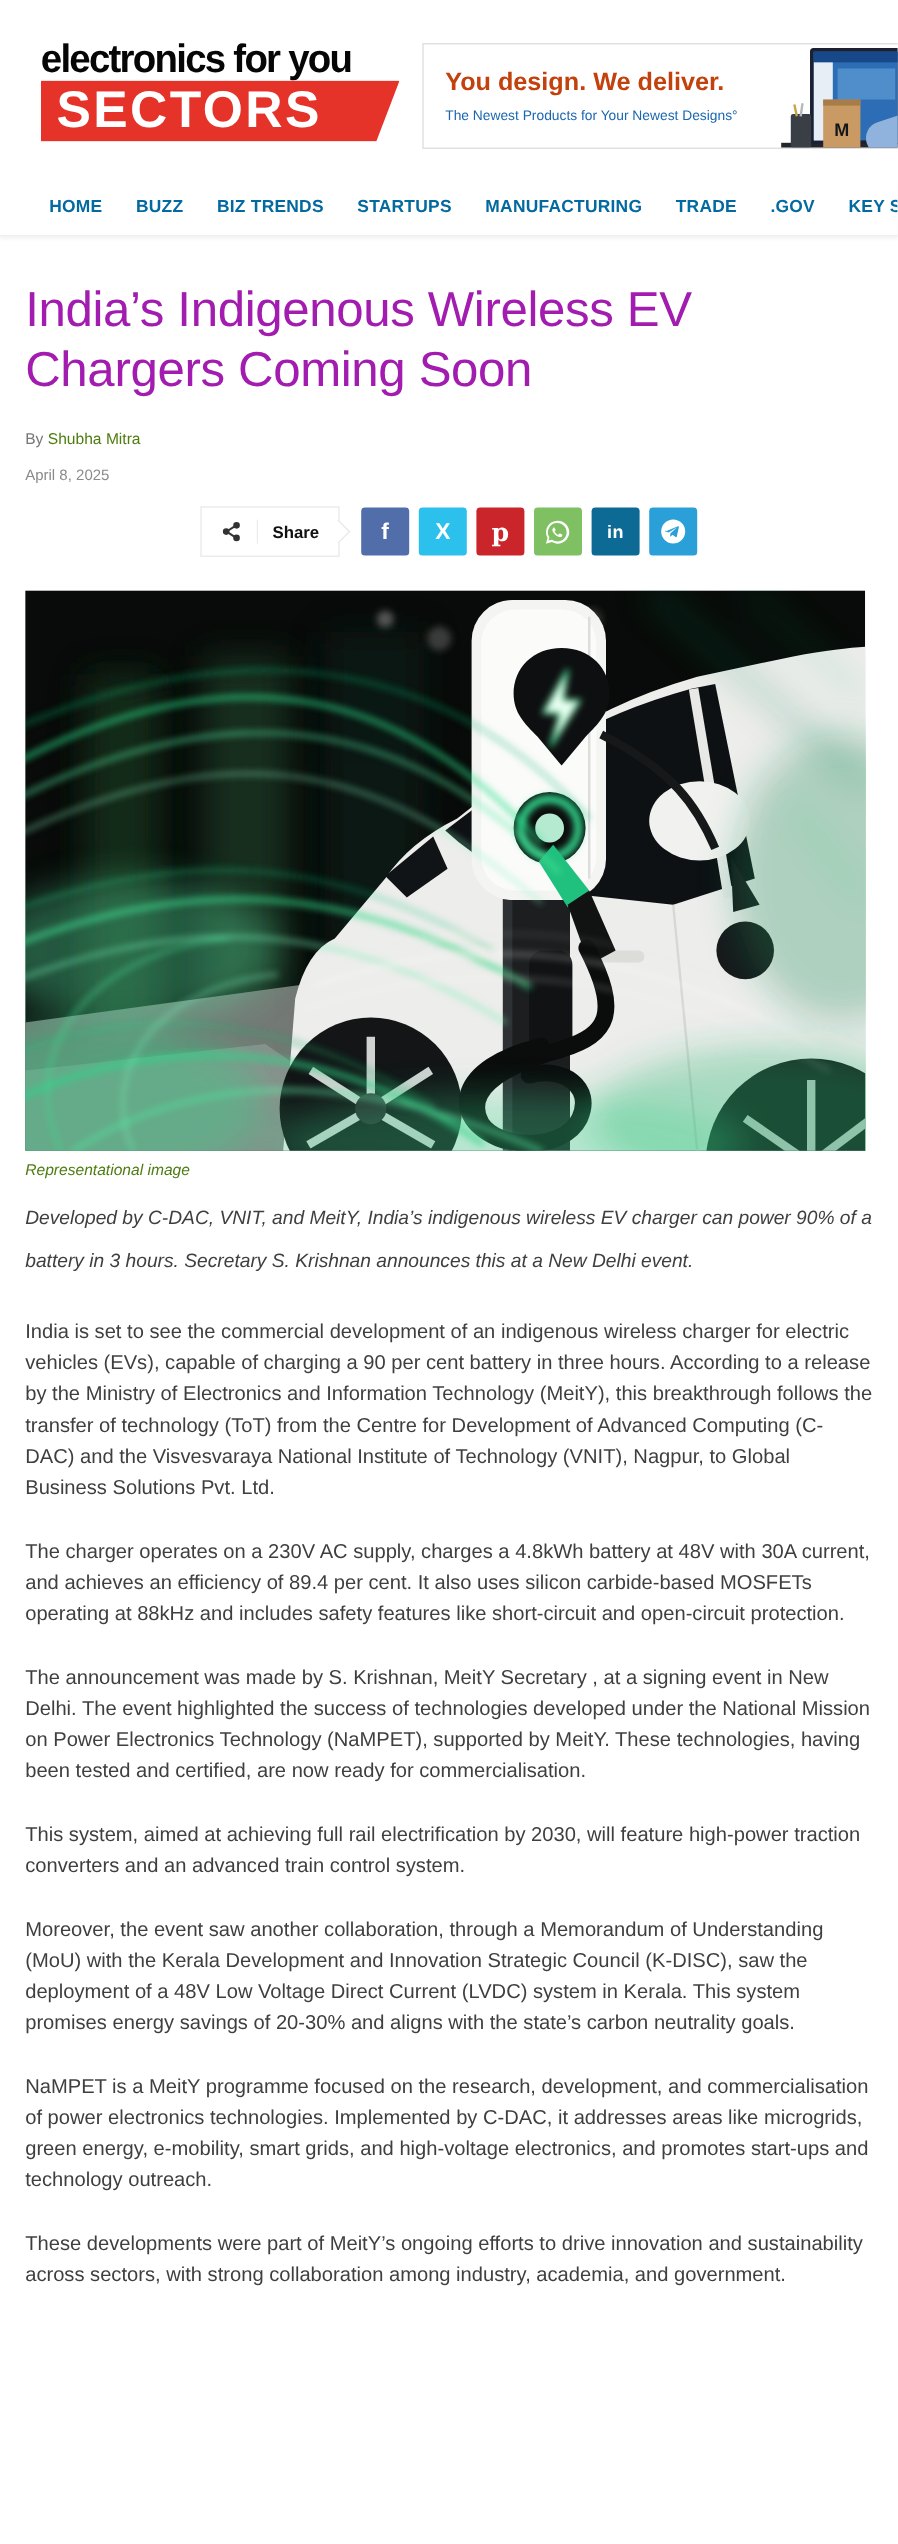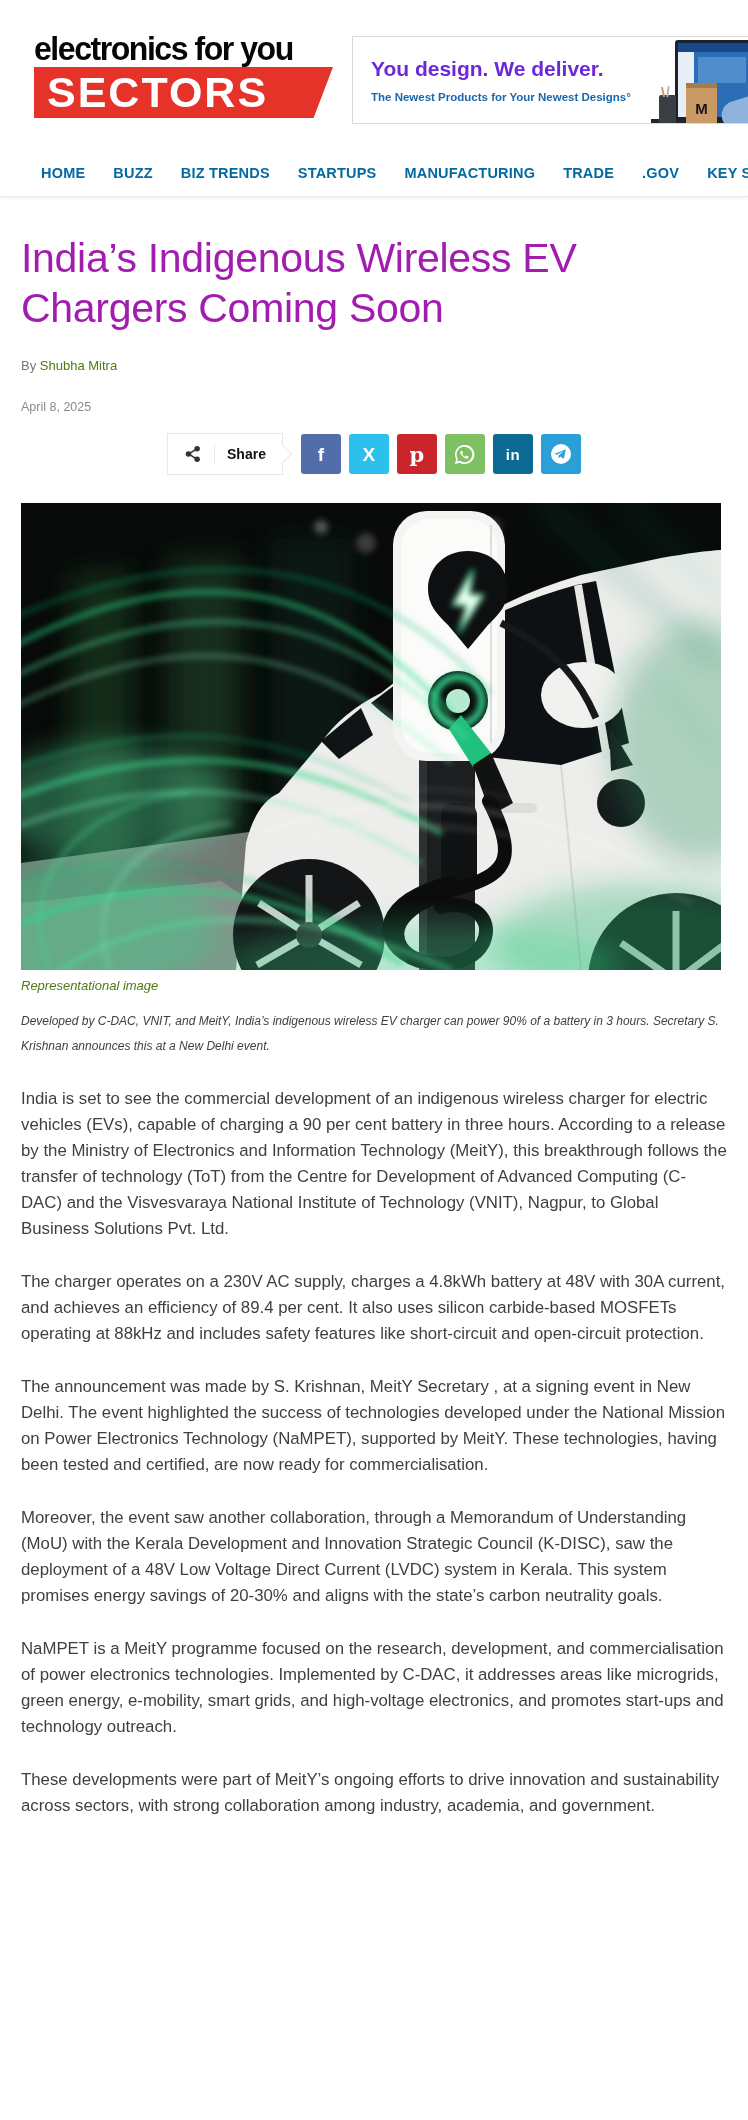--- a/index.html
+++ b/index.html
@@ -17,22 +17,22 @@
   .logo-line2{
     margin-top:3px;width:299px;height:51px;background:#e6332a;
     clip-path:polygon(0 0,100% 0,93.5% 100%,0 100%);
     color:#fff;font-weight:700;font-size:43px;line-height:50px;
     padding-left:13px;box-sizing:border-box;letter-spacing:2px;
   }
   .ad{
     position:absolute;left:352px;top:36px;width:420px;height:86px;
     border:1px solid #d9d9d9;background:#fff;overflow:hidden;cursor:pointer;
   }
-  .ad-headline{position:absolute;left:18px;top:20px;font-size:21px;font-weight:700;color:#6d28d9;}
-  .ad-subline{position:absolute;left:18px;top:54px;font-size:11.5px;color:#1a67b0;font-weight:bold;}
+  .ad-headline{position:absolute;left:18px;top:20px;font-size:21px;font-weight:700;color:#c2410c;}
+  .ad-subline{position:absolute;left:18px;top:54px;font-size:11.5px;color:#1a67b0;}
   .ad-desk{position:absolute;left:298px;top:82px;width:122px;height:6px;background:#23242c;}
   .ad-monitor{position:absolute;left:322px;top:3px;width:96px;height:80px;background:#1d2030;border-radius:3px;padding:3px;box-sizing:border-box;}
   .ad-screen{width:100%;height:100%;background:#2d6db5;position:relative;overflow:hidden;}
   .ad-screen-bar{position:absolute;left:0;top:0;width:100%;height:9px;background:#17498a;}
   .ad-screen-side{position:absolute;left:0;top:9px;width:16px;height:100%;background:#e8eef6;}
   .ad-screen-tile{position:absolute;left:20px;top:14px;width:48px;height:26px;background:#4f8ecb;}
   .ad-box{position:absolute;left:333px;top:46px;width:31px;height:40px;background:#c99a63;border-top:5px solid #a87c48;
     display:flex;align-items:center;justify-content:center;font-weight:700;font-size:15px;color:#15161a;}
   .ad-cup{position:absolute;left:306px;top:58px;width:17px;height:28px;background:#3a3f46;border-radius:2px;}
   .ad-pen{position:absolute;left:309px;top:50px;width:2px;height:10px;background:#caa24a;transform:rotate(-12deg);}
@@ -47,21 +47,21 @@
   }
   .nav-item{font-size:14.5px;font-weight:700;color:#0369a1;letter-spacing:.2px;cursor:pointer;flex:0 0 auto;}
   
   .article{padding:0 21px;}
   .title{
     margin:36px 0 0 0;font-size:41px;line-height:50px;font-weight:500;
     color:#a21caf;letter-spacing:-.3px;max-width:710px;
   }
   .byline{margin-top:25px;font-size:13px;color:#777;}
   .byline .author{color:#4d7c0f;font-weight:400;cursor:pointer;margin-top:20px;}
-  .date{margin-top:27px;font-size:12.5px;color:#8a8a8a;}
+  .date{margin-top:16px;font-size:12.5px;color:#8a8a8a;}
   .share-row{margin-top:19px;display:flex;align-items:center;gap:8px;justify-content:center;}
   .share-btn{
     position:relative;height:40px;background:#fff;border:1px solid #e7e7e7;
     display:flex;align-items:center;padding:0 16px;cursor:pointer;margin-right:10px;
   }
   .share-btn:after{
     content:"";position:absolute;right:-7px;top:13px;width:13px;height:13px;background:#fff;
     border-top:1px solid #e7e7e7;border-right:1px solid #e7e7e7;transform:rotate(45deg);
   }
   .share-divider{width:1px;height:20px;background:#ececec;margin:0 12px;}
@@ -69,21 +69,21 @@
   .social-btn{
     width:40px;height:40px;border:none;border-radius:3px;cursor:pointer;
     display:flex;align-items:center;justify-content:center;color:#fff;padding:0;
   }
   .social-glyph{font-size:19px;font-weight:700;color:#fff;line-height:1;}
   .glyph-p{font-family:"DejaVu Serif",serif;font-size:21px;}
   .glyph-in{font-size:15px;letter-spacing:.5px;}
   
   .hero{margin-top:28px;width:700px;height:467px;display:block;}
   .caption{margin-top:8px;font-size:13px;font-style:italic;color:#4d7c0f;}
-  .lede{margin-top:16px;font-size:12px;line-height:25px;font-style:italic;color:#3f3f3f;max-width:706px;}
+  .lede{margin-top:16px;font-size:16px;line-height:36px;font-style:italic;color:#3f3f3f;max-width:706px;}
   .body-text p{margin:0 0 27px 0;font-size:16.8px;line-height:26px;color:#3f3f3f;max-width:708px;}
   .body-text{margin-top:27px;}
 </style>
 </head>
 <body>
 
 <div class="header">
   <div class="logo">
     <div class="logo-line1">electronics for you</div>
     <div class="logo-line2">SECTORS</div>
@@ -278,17 +278,18 @@
   </svg>
 
   <div class="caption">Representational image</div>
 
   <div class="lede">Developed by C-DAC, VNIT, and MeitY, India’s indigenous wireless EV charger can power 90% of a battery in 3 hours. Secretary S. Krishnan announces this at a New Delhi event.</div>
 
   <div class="body-text">
     <p>India is set to see the commercial development of an indigenous wireless charger for electric vehicles (EVs), capable of charging a 90 per cent battery in three hours. According to a release by the Ministry of Electronics and Information Technology (MeitY), this breakthrough follows the transfer of technology (ToT) from the Centre for Development of Advanced Computing (C-DAC) and the Visvesvaraya National Institute of Technology (VNIT), Nagpur, to Global Business Solutions Pvt. Ltd.</p>
     <p>The charger operates on a 230V AC supply, charges a 4.8kWh battery at 48V with 30A current, and achieves an efficiency of 89.4 per cent. It also uses silicon carbide-based MOSFETs operating at 88kHz and includes safety features like short-circuit and open-circuit protection.</p>
     <p>The announcement was made by S. Krishnan, MeitY Secretary , at a signing event in New Delhi. The event highlighted the success of technologies developed under the National Mission on Power Electronics Technology (NaMPET), supported by MeitY. These technologies, having been tested and certified, are now ready for commercialisation.</p>
+    <p>This system, aimed at achieving full rail electrification by 2030, will feature high-power traction converters and an advanced train control system.</p>
     <p>Moreover, the event saw another collaboration, through a Memorandum of Understanding (MoU) with the Kerala Development and Innovation Strategic Council (K-DISC), saw the deployment of a 48V Low Voltage Direct Current (LVDC) system in Kerala. This system promises energy savings of 20-30% and aligns with the state’s carbon neutrality goals.</p>
     <p>NaMPET is a MeitY programme focused on the research, development, and commercialisation of power electronics technologies. Implemented by C-DAC, it addresses areas like microgrids, green energy, e-mobility, smart grids, and high-voltage electronics, and promotes start-ups and technology outreach.</p>
     <p>These developments were part of MeitY’s ongoing efforts to drive innovation and sustainability across sectors, with strong collaboration among industry, academia, and government.</p>
   </div>
 </div>
 
 </body></html>

